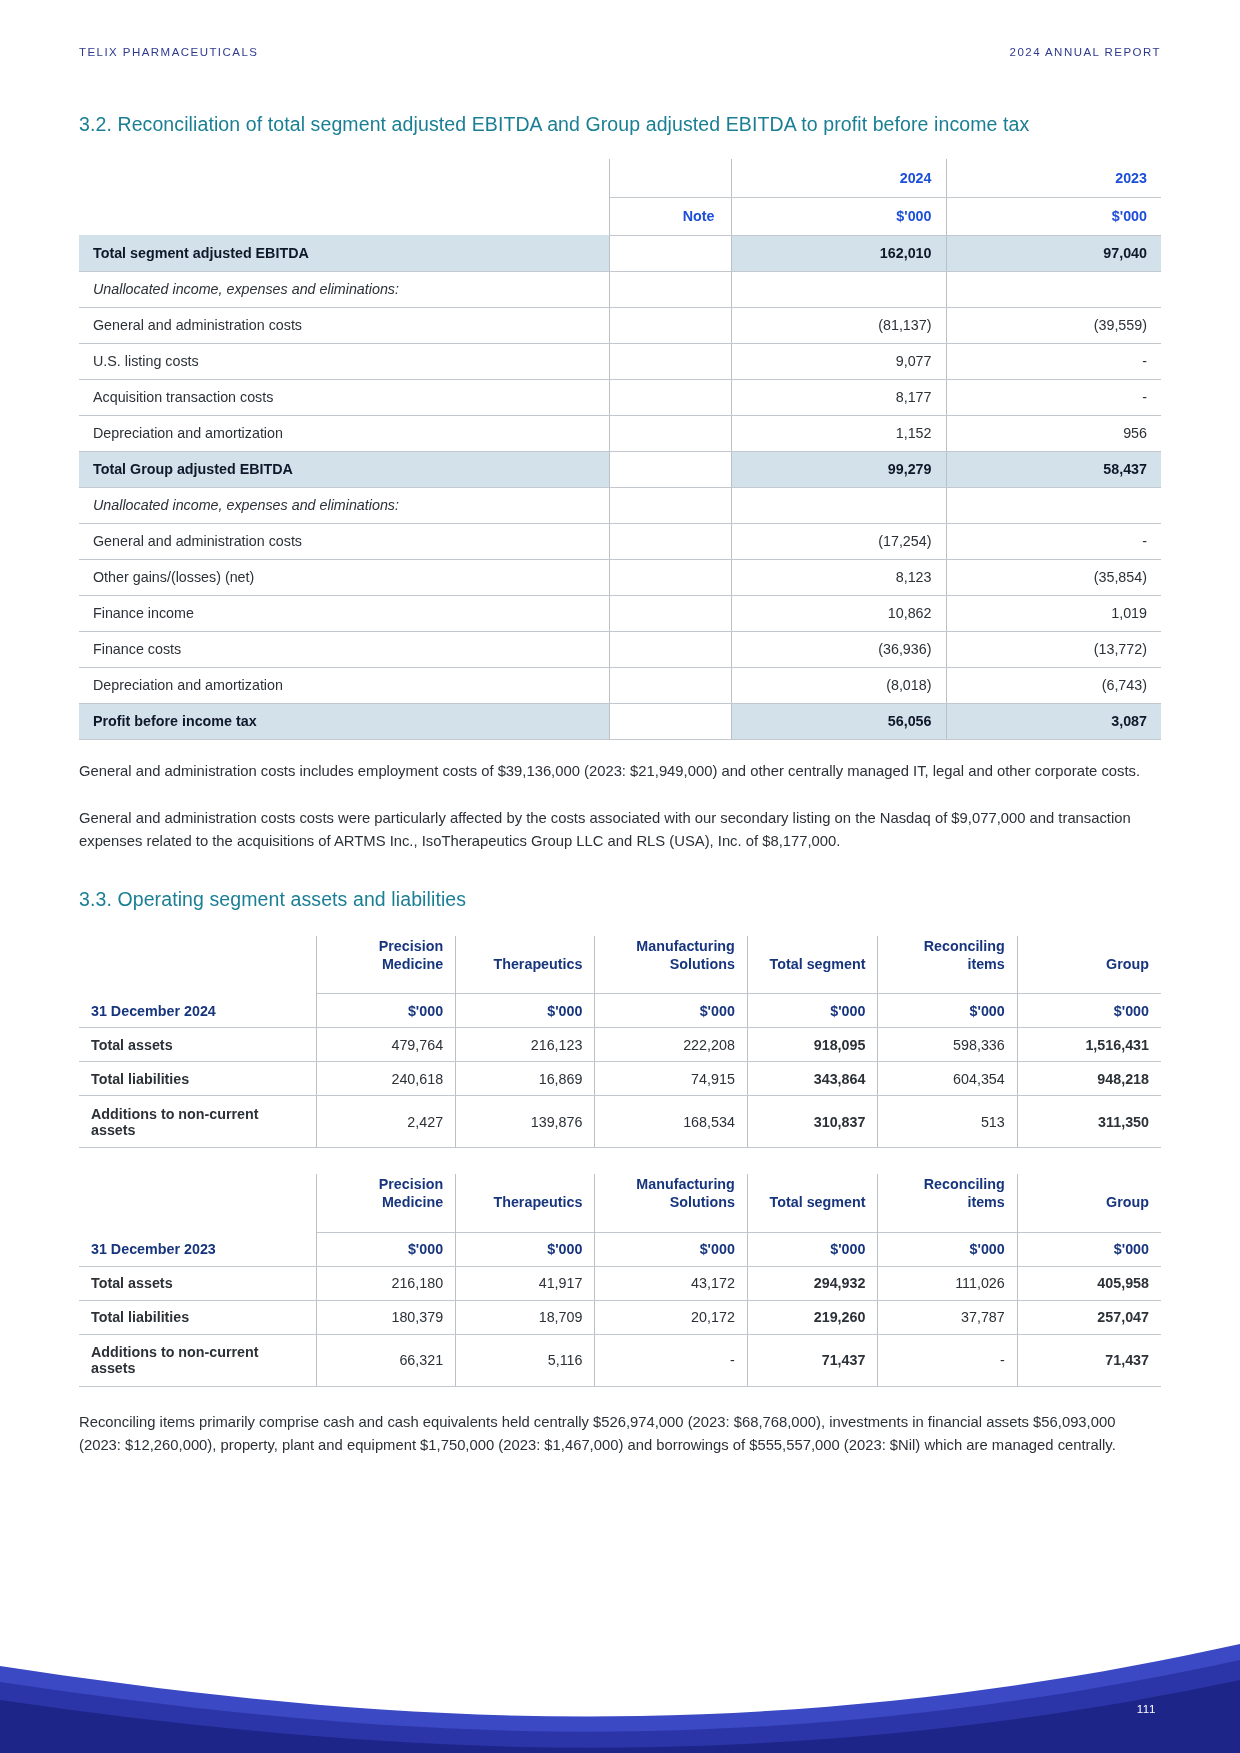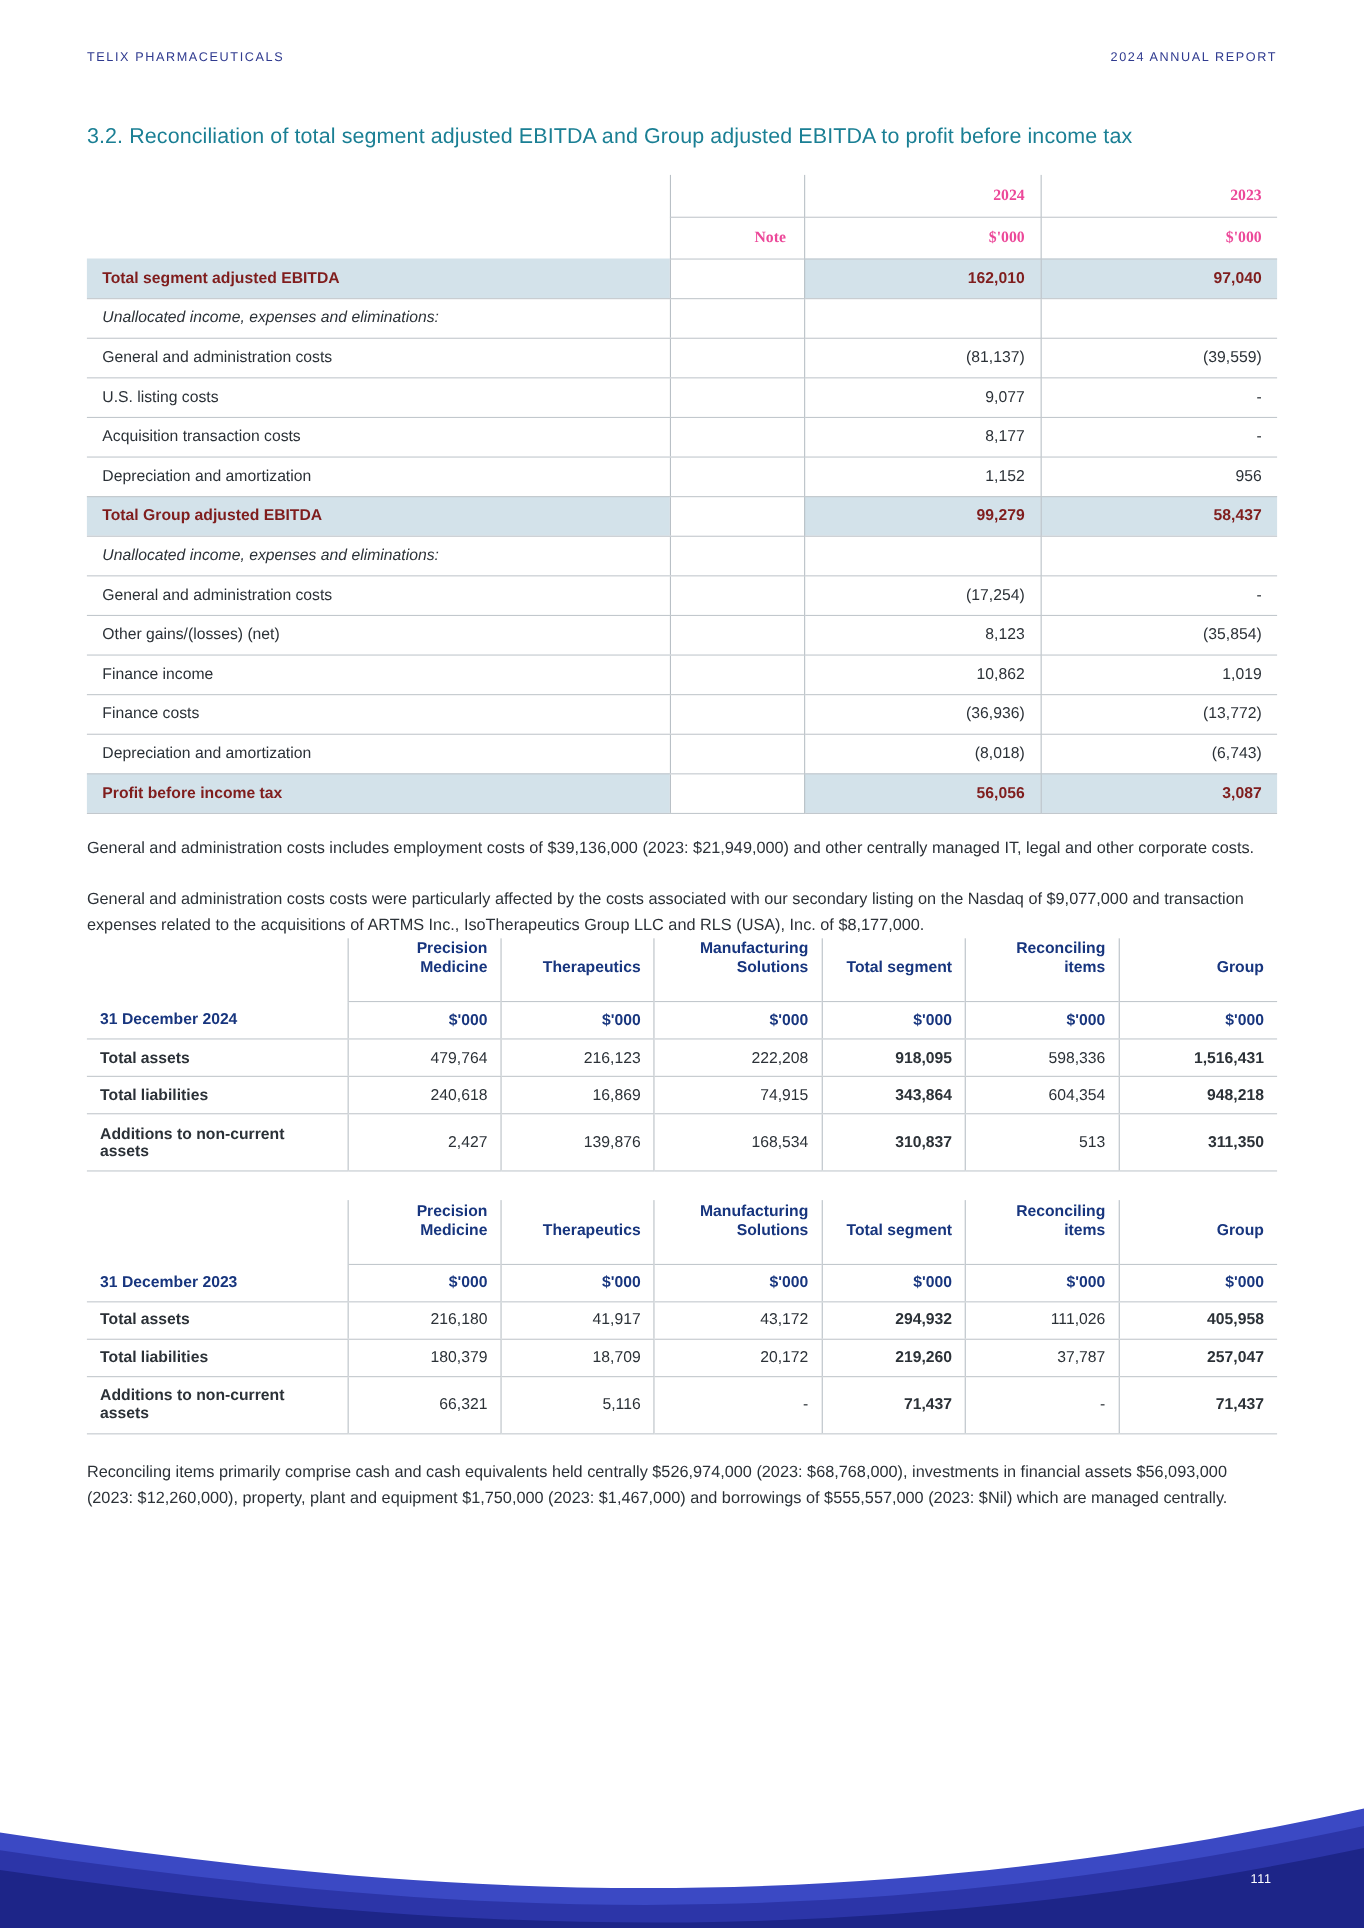--- a/index.html
+++ b/index.html
@@ -65,33 +65,32 @@
   td, th { padding: 0; }
 
   .recon td {
     height: 36px;
     vertical-align: middle;
     border-bottom: 1px solid #c2c8cd;
     padding: 0 10px;
   }
   .recon tr.hdr td {
     border-bottom: 1px solid #c2c8cd;
-    color: #ec4899;
+    color: #1d4ed8;
     font-weight: bold;
     text-align: right;
     height: 38px;
-    font-family: Liberation Serif, serif;
   }
   .recon tr.hdr1 td { border-bottom: 1px solid #c2c8cd; }
   .recon td.lbl { text-align: left; padding-left: 14px; }
   .recon td.num { text-align: right; padding-right: 14px; }
   .recon td.note { text-align: right; padding-right: 16px; }
   .recon tr.total td {
     background: #d3e2ea;
-    color: #7f1d1d;
+    color: #0f172a;
     font-weight: bold;
     border-bottom: 1px solid #c2c8cd;
   }
   .recon tr.total td.notecell { background: #ffffff; }
   .recon tr.italic td.lbl { font-style: italic; }
 
   
   .vline-l { border-left: 1px solid #b9c0c6; }
   .vline-r { border-right: 1px solid #b9c0c6; }
 
@@ -285,20 +284,21 @@
             <td class="note vline-l vline-r notecell"></td>
             <td class="num vline-r">56,056</td>
             <td class="num">3,087</td>
           </tr>
         </tbody>
     </table>
 
     <p class="body first">General and administration costs includes employment costs of $39,136,000 (2023: $21,949,000) and other centrally managed IT, legal and other corporate costs.</p>
     <p class="body gap">General and administration costs costs were particularly affected by the costs associated with our secondary listing on the Nasdaq of $9,077,000 and transaction expenses related to the acquisitions of ARTMS Inc., IsoTherapeutics Group LLC and RLS (USA), Inc. of $8,177,000.</p>
 
+    <h2 class="section-title secondary">3.3. Operating segment assets and liabilities</h2>
 
     <table class="segment">
       <colgroup>
         <col style="width:218px">
         <col style="width:128px">
         <col style="width:128px">
         <col style="width:140px">
         <col style="width:120px">
         <col style="width:128px">
         <col style="width:132px">

